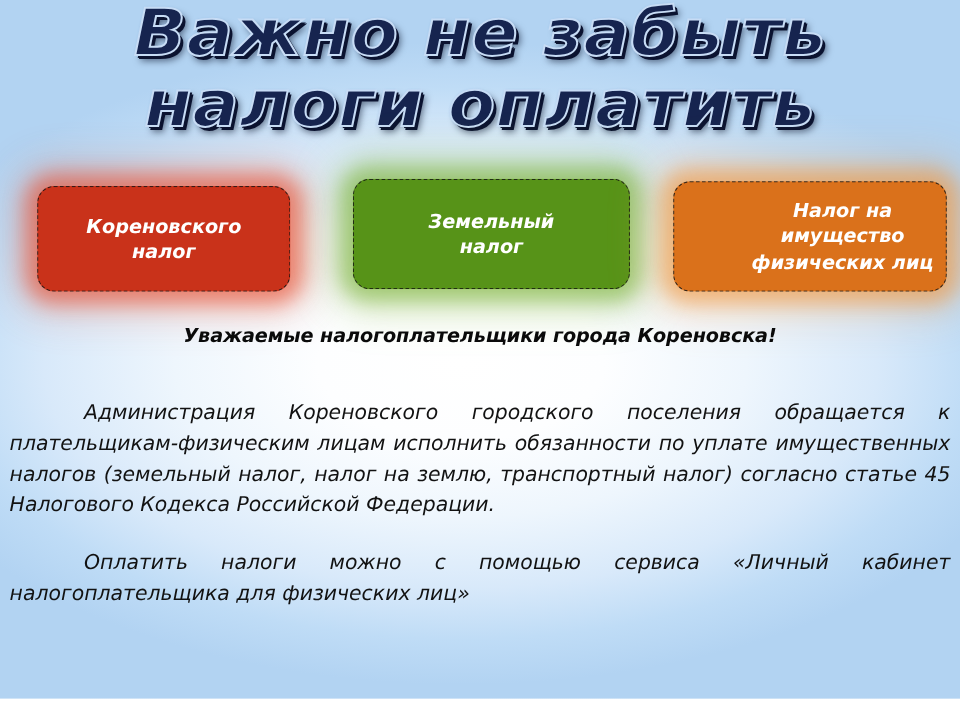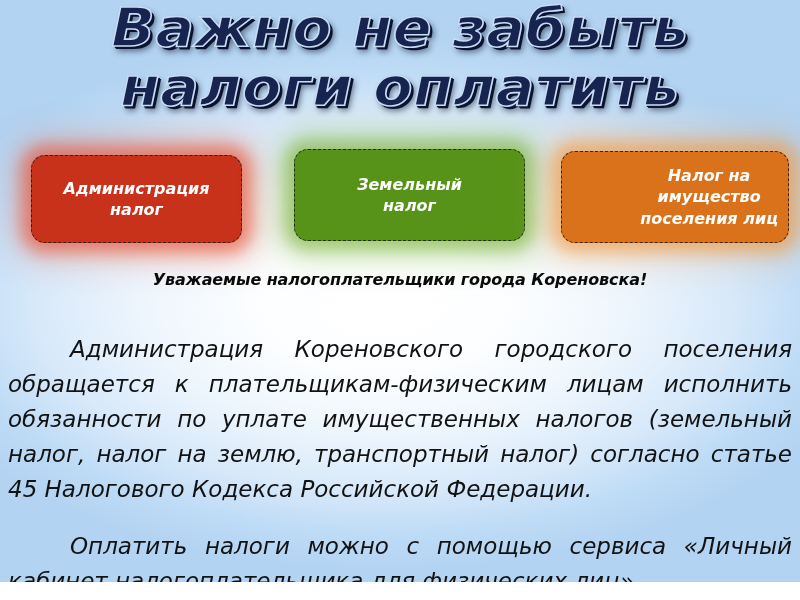--- a/index.html
+++ b/index.html
@@ -125,21 +125,21 @@
     letter-spacing: -0.1px;
   }
 
   
   #body-copy {
     position: absolute;
     left: 8px;
     top: 332px;
     width: 784px;
     font-family: "DejaVu Sans", sans-serif;
-    font-size: 23px;
+    font-size: 17px;
     line-height: 1.52;
     color: #121212;
     text-align: justify;
   }
   #body-copy p {
     margin: 0 0 22px 0;
     text-indent: 62px;
   }
   #body-copy p:last-child { margin-bottom: 0; margin-top: 20px; }
 </style>
@@ -148,37 +148,37 @@
 
 <div id="slide">
 
   <div id="title-block">
     <span class="title-line title-line-1">Важно не забыть</span>
     <span class="title-line title-line-2">налоги оплатить</span>
   </div>
 
   <div class="box" id="box-transport">
     <div>
-      <span>Администрация</span>
+      <span>Кореновского</span>
       <span>налог</span>
     </div>
   </div>
 
   <div class="box" id="box-land">
     <div>
       <span>Земельный</span>
       <span>налог</span>
     </div>
   </div>
 
   <div class="box" id="box-property">
     <div>
       <span>Налог на</span>
       <span>имущество</span>
-      <span>поселения лиц</span>
+      <span>физических лиц</span>
     </div>
   </div>
 
   <div id="headline">Уважаемые налогоплательщики города Кореновска!</div>
 
   <div id="body-copy">
     <p>Администрация Кореновского городского поселения обращается к плательщикам-физическим лицам исполнить обязанности по уплате имущественных налогов (земельный налог, налог на землю, транспортный налог) согласно статье 45 Налогового Кодекса Российской Федерации.</p>
     <p>Оплатить налоги можно с помощью сервиса «Личный кабинет налогоплательщика для физических лиц»</p>
   </div>
 

